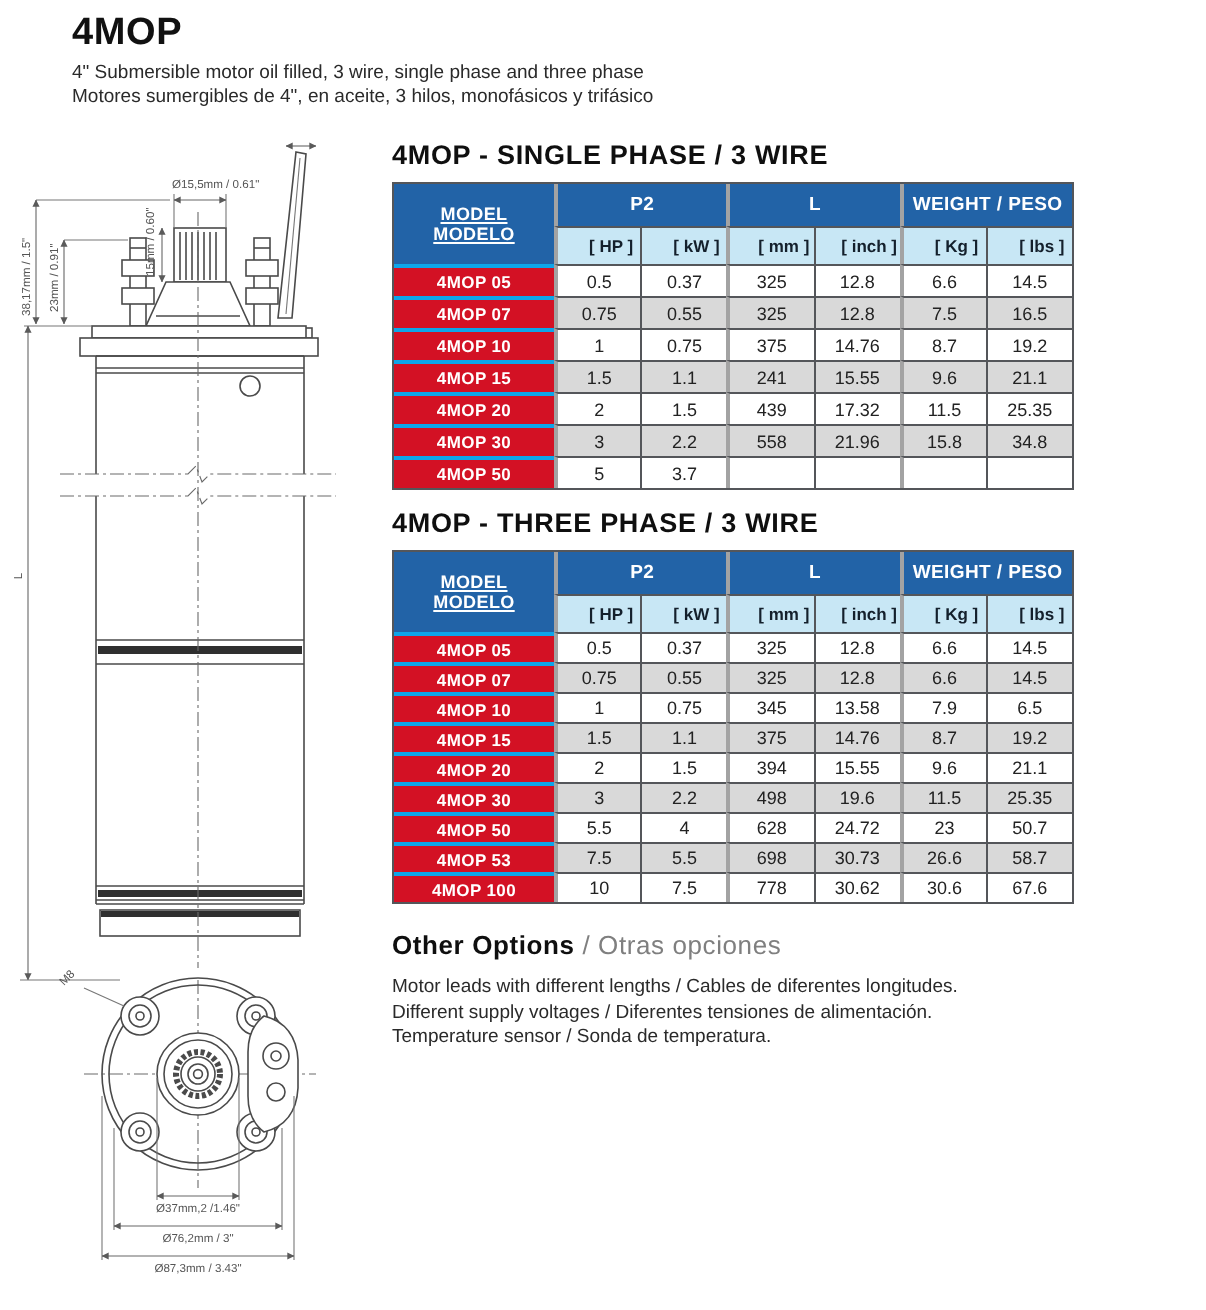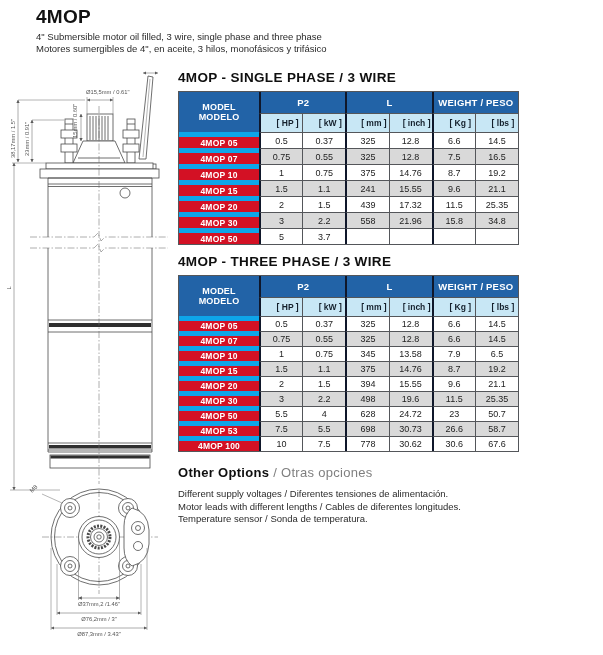--- a/index.html
+++ b/index.html
@@ -6,40 +6,40 @@
   .page {
     position:relative; width:556px; height:655px; overflow:hidden;
     background:#ffffff; font-family:"Liberation Sans", sans-serif;
   }
   
   .page-header { position:absolute; left:36px; top:6px; }
   .page-title { font-size:19px; font-weight:700; color:#111; letter-spacing:0.3px; margin:0; }
   .page-sub { font-size:9.5px; color:#2a2a2a; line-height:12px; margin-top:3px; }
 
   
-  .content { position:absolute; left:178px; top:70px; width:340px; }
+  .content { position:absolute; left:196px; top:70px; width:340px; }
   .tbl-title { font-size:13.5px; font-weight:700; color:#0f0f0f; letter-spacing:0.35px; margin:0 0 6px 0; }
   .tbl-title.second { margin-top:9px; }
   .spec-table {
     display:grid; grid-template-columns:80px repeat(6,1fr);
     border:1px solid #54565a; width:339px; background:#fff;
   }
   .cell { display:flex; align-items:center; justify-content:center;
           border-left:1px solid #54565a; border-top:1px solid #54565a; }
   .h-model { grid-row:1/3; grid-column:1; flex-direction:column; background:#2263a7;
              color:#fff; font-weight:700; font-size:9px; line-height:10.5px;
-             border-left:none; border-top:none; letter-spacing:0.2px; }
+             border-left:none; border-top:none; letter-spacing:0.2px;text-decoration:underline; }
   .h-group { background:#2263a7; color:#fff; font-weight:700; font-size:9.5px;
              border-top:none; letter-spacing:0.2px; }
   .h-unit  { background:#c8e7f5; color:#14202c; font-weight:700; font-size:8.5px;padding-left:12px; }
   .m-cell  { background:#d31124; color:#fff; font-weight:700; font-size:8.5px;
-             border-left:none; border-top:5px solid #0ea5e9; letter-spacing:0.2px; }
+             border-left:none; border-top:2px solid #0ea5e9; letter-spacing:0.2px; }
   .d-cell  { background:#fff; color:#222; font-size:9px; }
   .alt     { background:#d9d9d9; }
-  .sep     { border-left:2px solid #0f172a; }
+  .sep     { border-left:2px solid #a3a3a3; }
 
   
   .other-options { margin-top:13px; }
   .oo-title { font-size:13px; font-weight:700; color:#0f0f0f; letter-spacing:0.3px; }
   .oo-es { color:#7f7f7f; font-weight:400; }
   .oo-lines { margin-top:8px; }
   .oo-line { font-size:9.5px; color:#2a2a2a; line-height:12.5px; }
 
   
   .drawing { position:absolute; left:2px; top:66px; }
@@ -353,20 +353,20 @@
         <div class="cell d-cell">30.62</div>
         <div class="cell d-cell sep">30.6</div>
         <div class="cell d-cell">67.6</div>
       </div>
 
     <div class="other-options">
       <div class="oo-title">
         <span>Other Options</span><span class="oo-es"> / Otras opciones</span>
       </div>
       <div class="oo-lines">
+        <div class="oo-line">Motor leads with different lengths / Cables de diferentes longitudes.</div>
         <div class="oo-line">Different supply voltages / Diferentes tensiones de alimentación.</div>
-        <div class="oo-line">Motor leads with different lengths / Cables de diferentes longitudes.</div>
         <div class="oo-line">Temperature sensor / Sonda de temperatura.</div>
       </div>
     </div>
   </div>
 
 </div>
 
 </body></html>

